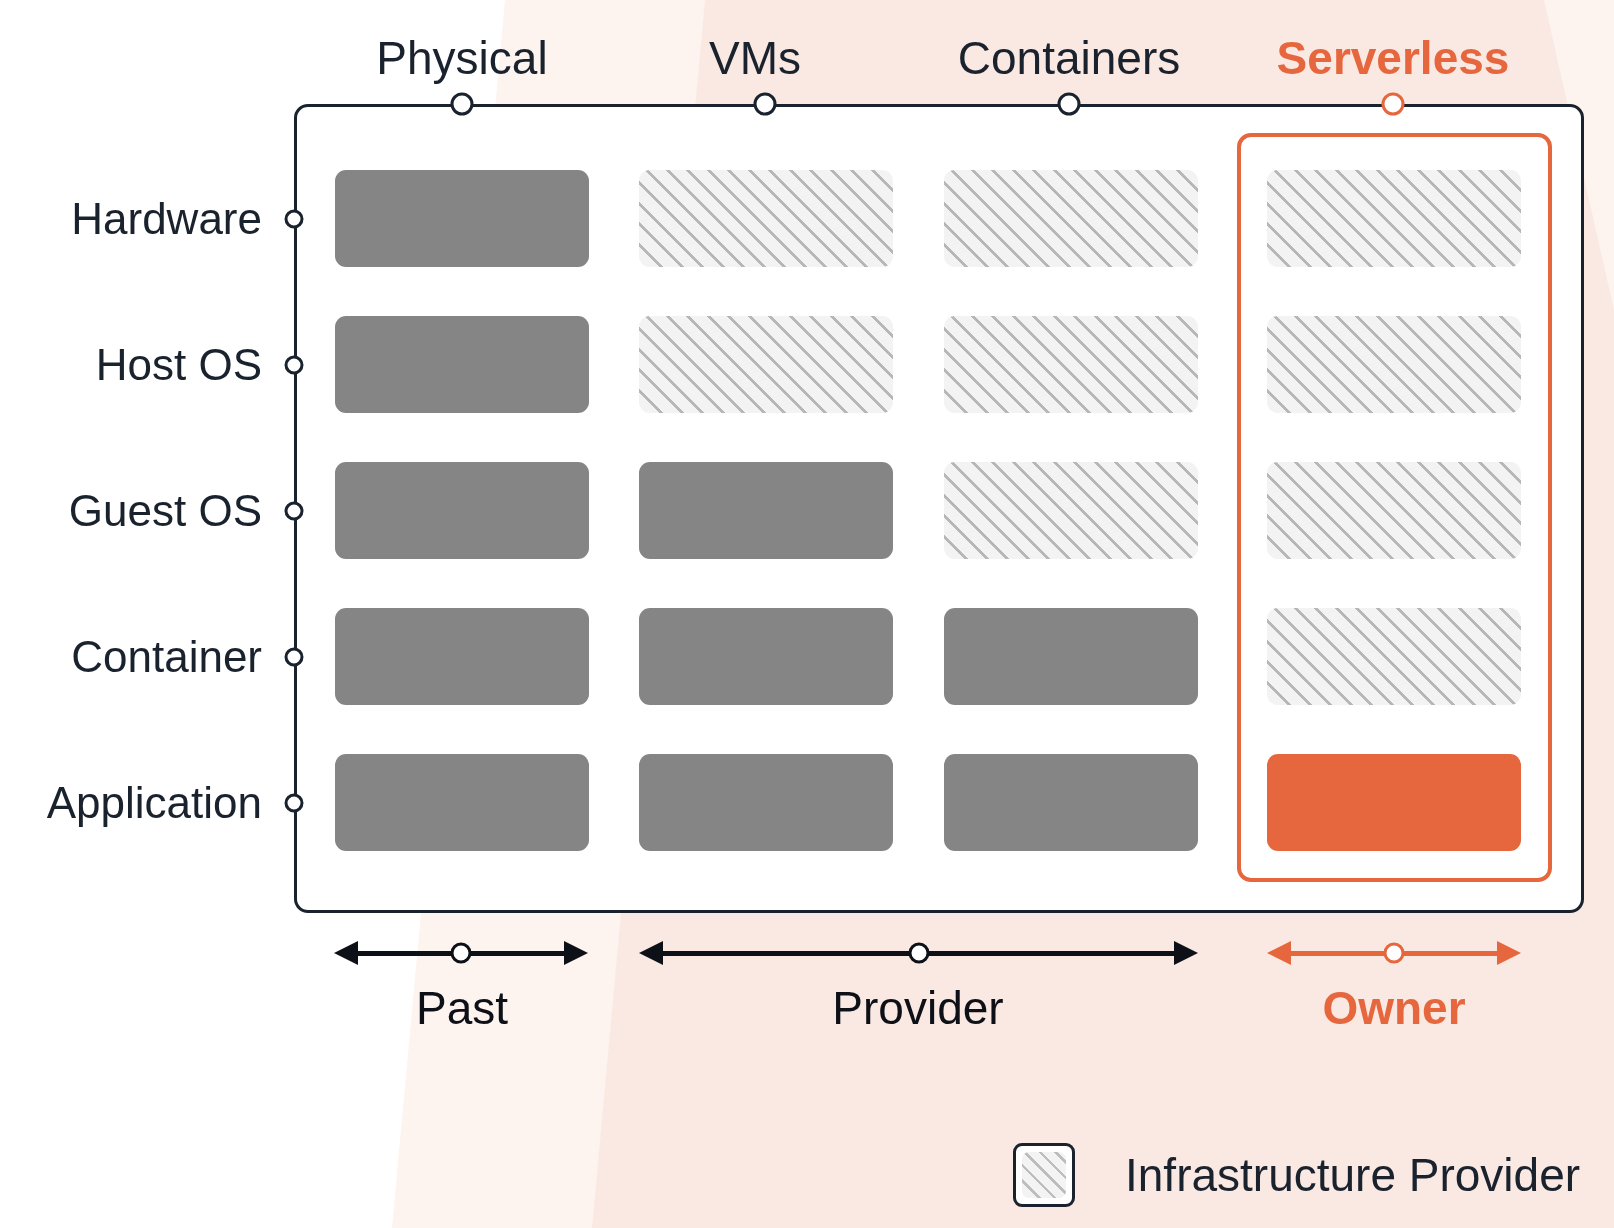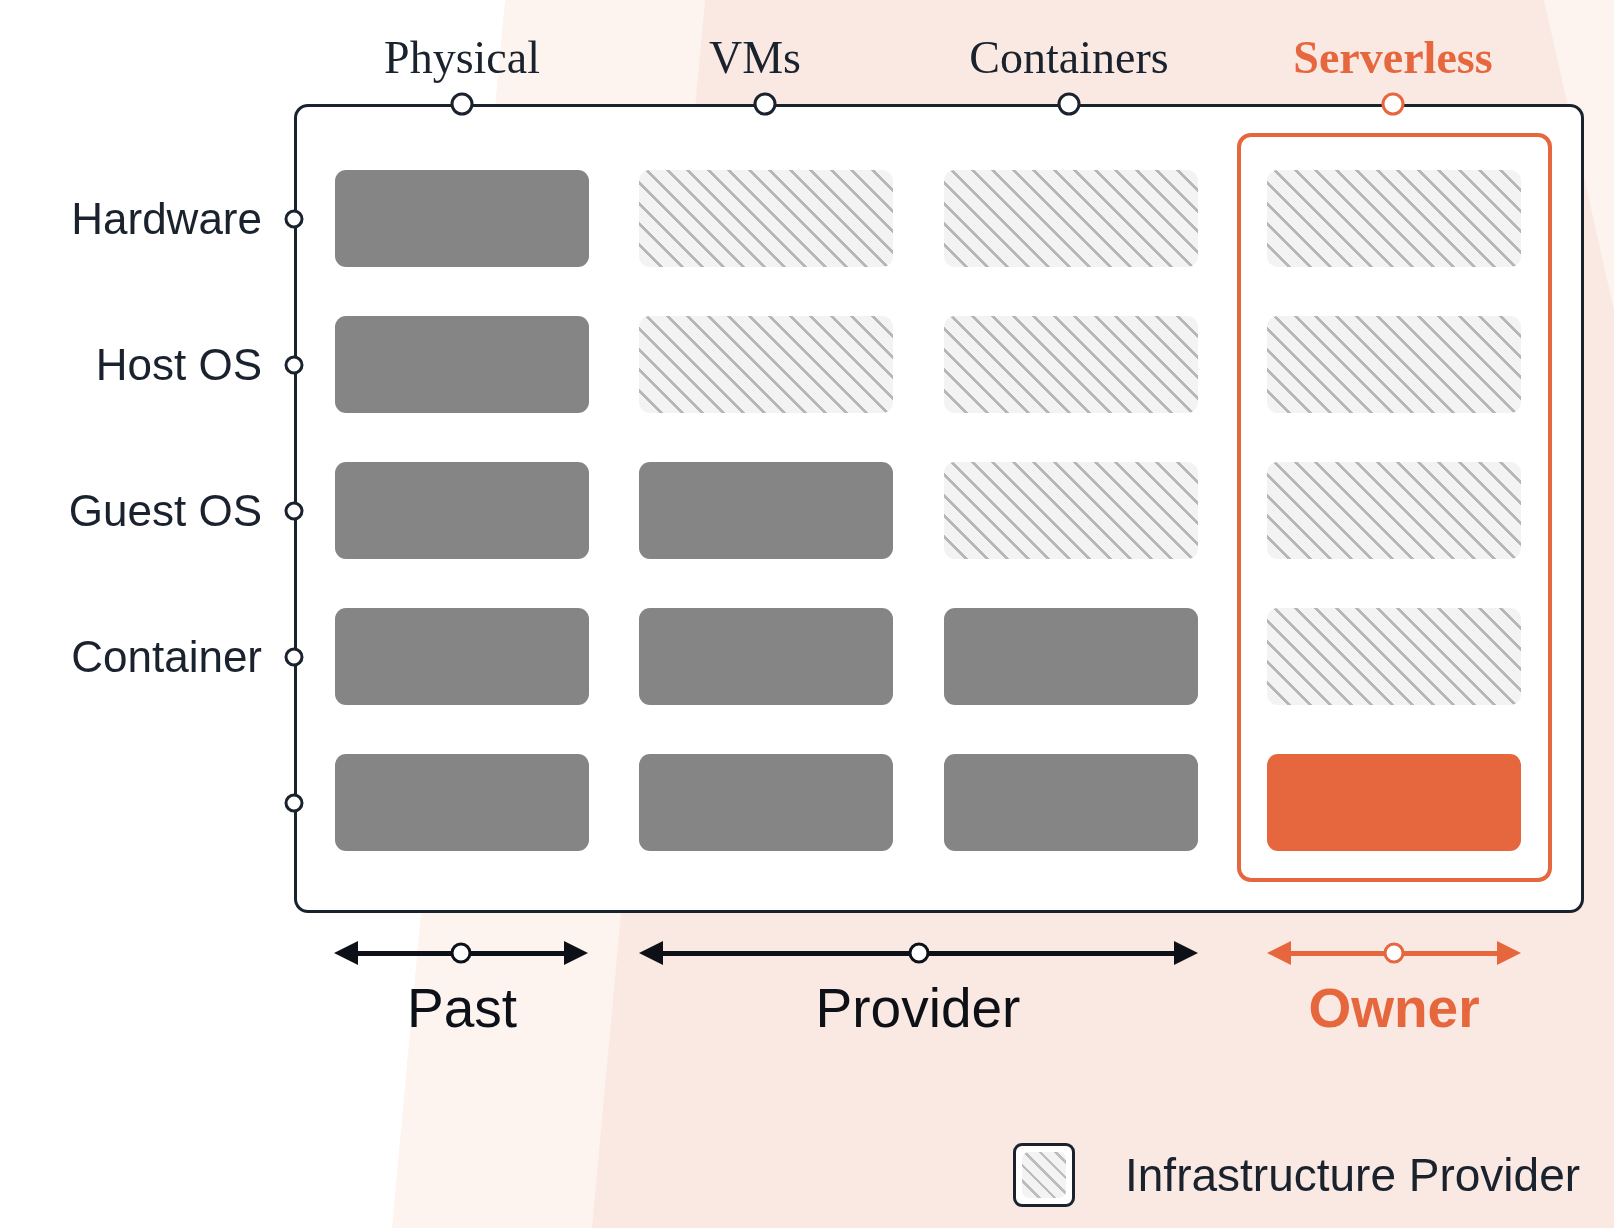--- a/index.html
+++ b/index.html
@@ -30,21 +30,21 @@
 
   
   .dot{position:absolute;background:#fff;border:3px solid var(--dark);border-radius:50%;
     transform:translate(-50%,-50%);box-sizing:border-box;}
   .dot.top{width:23px;height:23px;top:104px;}
   .dot.left{width:19px;height:19px;left:294px;}
   .dot.orange-dot{border-color:var(--orange);}
 
   
   .col-header{position:absolute;top:30px;height:56px;line-height:56px;transform:translateX(-50%);
-    font-size:46px;color:var(--dark);white-space:nowrap;font-family:Liberation Serif, serif;}
+    font-size:46px;color:var(--dark);white-space:nowrap;}
   .col-header.highlight{color:var(--orange);font-weight:bold;}
   .ch1{left:462px;} .ch2{left:755px;} .ch3{left:1069px;} .ch4{left:1393px;}
 
   .row-label{position:absolute;left:0;width:262px;text-align:right;font-size:44px;color:var(--dark);
     height:60px;line-height:60px;transform:translateY(-50%);white-space:nowrap;}
   .rl1{top:219px;} .rl2{top:365px;} .rl3{top:511px;} .rl4{top:657px;} .rl5{top:803px;}
 
   
   .cell{position:absolute;width:254px;height:97px;border-radius:11px;}
   .cell.solid{background:var(--gray);}
@@ -61,21 +61,21 @@
   .range-arrow .mid-dot{position:absolute;left:50%;top:0;width:21px;height:21px;background:#fff;
     border:3px solid var(--near-black);border-radius:50%;transform:translate(-50%,-50%);box-sizing:border-box;}
   .range-arrow.orange-arrow .line{background:var(--orange);}
   .range-arrow.orange-arrow .head.l{border-right-color:var(--orange);}
   .range-arrow.orange-arrow .head.r{border-left-color:var(--orange);}
   .range-arrow.orange-arrow .mid-dot{border-color:var(--orange);}
   .ra-past{left:334px;width:254px;}
   .ra-current{left:639px;width:559px;}
   .ra-future{left:1267px;width:254px;}
 
-  .tl-label{position:absolute;top:1008px;transform:translate(-50%,-50%);font-size:55px;font-weight:500;
+  .tl-label{position:absolute;top:1008px;transform:translate(-50%,-50%);font-size:46px;font-weight:500;
     color:var(--near-black);white-space:nowrap;}
   .tl-past{left:462px;} .tl-current{left:918px;}
   .tl-future{left:1394px;color:var(--orange);font-weight:bold;}
 
   
   .legend-item{position:absolute;display:flex;align-items:center;}
   .li-owner{left:327px;top:1144px;height:64px;}
   .li-infra{left:1013px;top:1143px;height:64px;}
   .swatch{width:62px;height:64px;border:3px solid var(--dark);border-radius:9px;box-sizing:border-box;
     display:flex;align-items:center;justify-content:center;background:#fff;}
@@ -135,20 +135,21 @@
   <div class="dot left" style="top:219px"></div>
   <div class="dot left" style="top:365px"></div>
   <div class="dot left" style="top:511px"></div>
   <div class="dot left" style="top:657px"></div>
   <div class="dot left" style="top:803px"></div>
 
   <div class="row-label rl1">Hardware</div>
   <div class="row-label rl2">Host OS</div>
   <div class="row-label rl3">Guest OS</div>
   <div class="row-label rl4">Container</div>
+  <div class="row-label rl5">Application</div>
 
   <div class="range-arrow ra-past">
     <span class="head l"></span>
     <span class="line"></span>
     <span class="head r"></span>
     <span class="mid-dot"></span>
   </div>
   <div class="range-arrow ra-current">
     <span class="head l"></span>
     <span class="line"></span>

